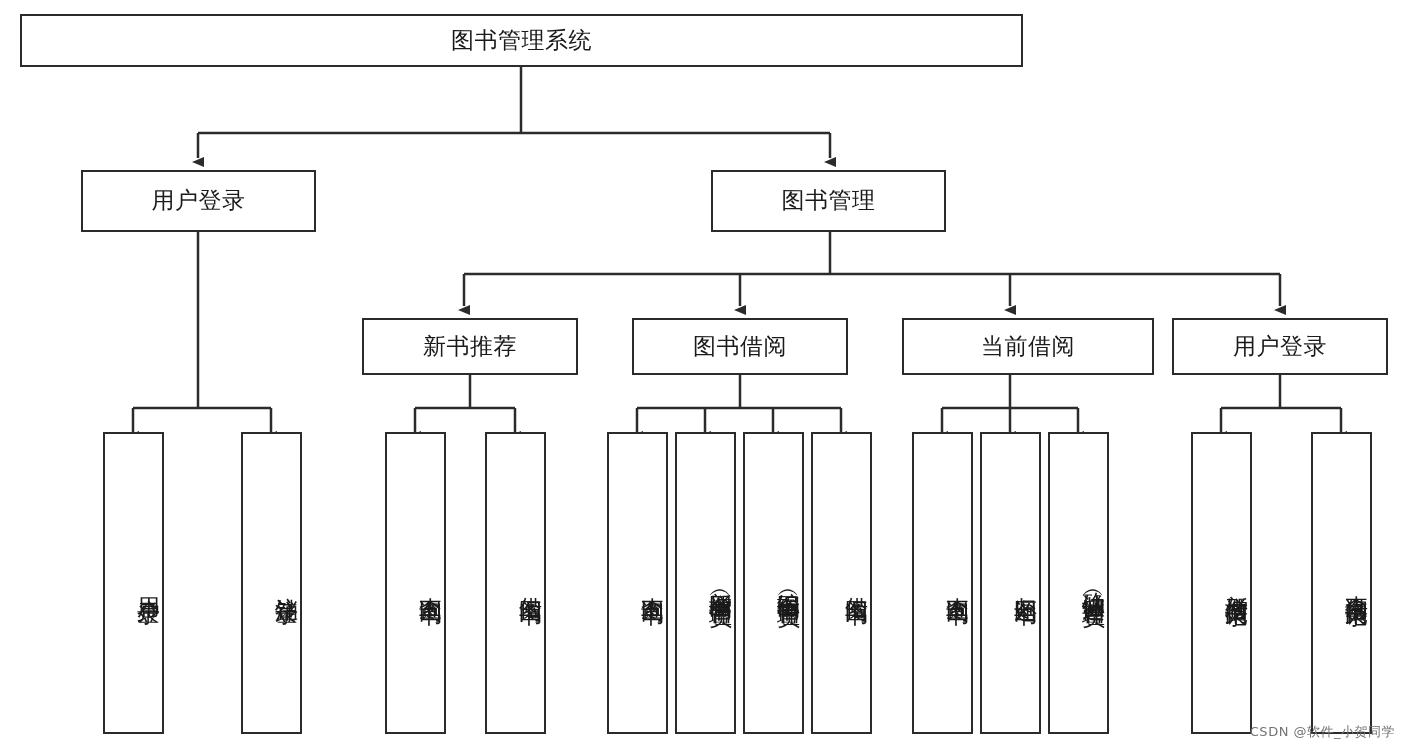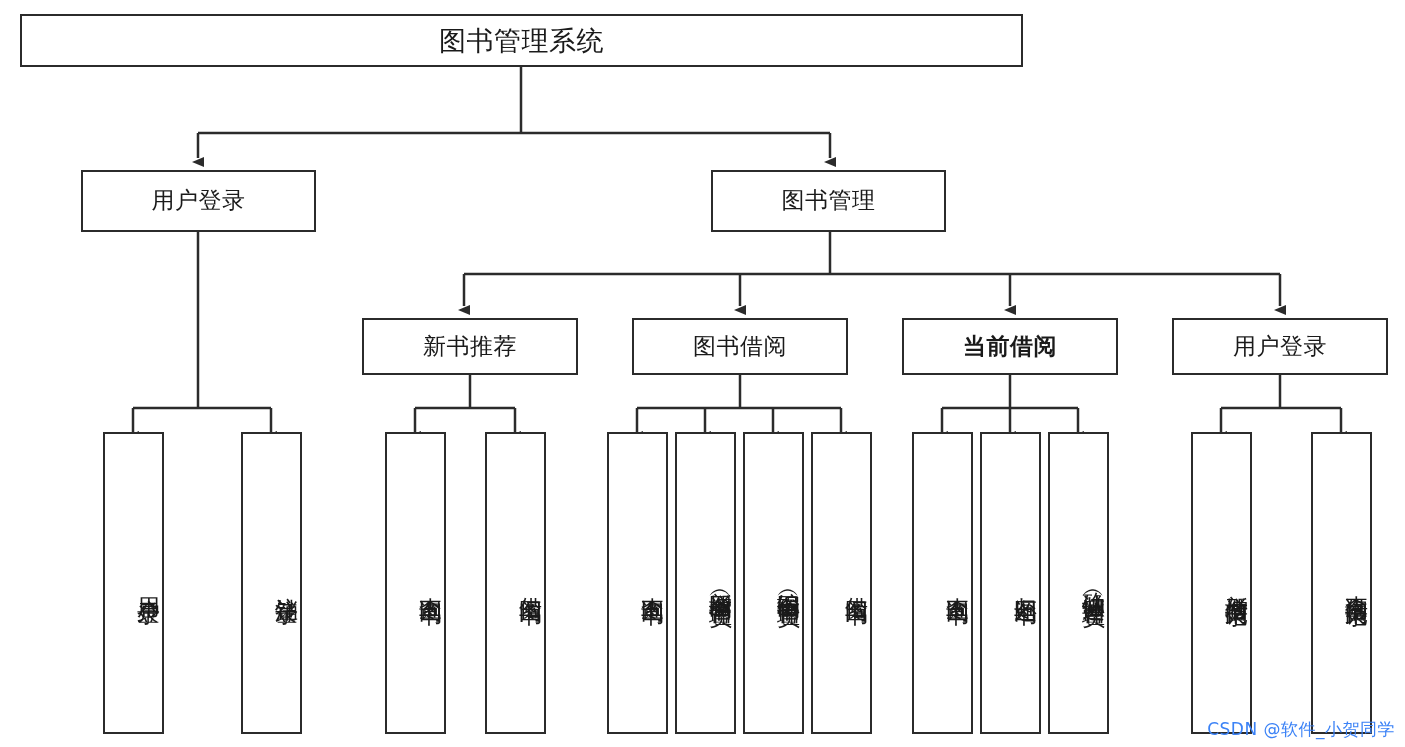--- a/index.html
+++ b/index.html
@@ -35,43 +35,43 @@
     color: #1a1a1a;
     z-index: 3;
   }
   .node-h {
     font-size: 23px;
     letter-spacing: 0.5px;
     line-height: 1.1;
     white-space: nowrap;
   }
   .node-root {
-    font-size: 27px;
+    font-size: 23px;
   }
   .node-v {
     writing-mode: vertical-rl;
     text-orientation: upright;
     font-size: 23px;
     line-height: 1.18;
     letter-spacing: 2px;
     padding-top: 10px;
     padding-bottom: 10px;
     align-items: flex-start;
     justify-content: center;
     text-align: center;
   }
   .node-v > span {
     display: block;
   }
   .watermark {
     position: absolute;
     right: 10px;
     bottom: 6px;
-    font-size: 17px;
-    color: #3b82f6;
+    font-size: 13px;
+    color: #737373;
     letter-spacing: 0.5px;
     z-index: 6;
     white-space: nowrap;
   }
 </style>
 </head>
 <body>
 
 <div id="canvas">
 
@@ -135,21 +135,21 @@
   <div class="node node-h" style="left:711px; top:170px; width:235px; height:62px;justify-content:center;">
     <span>图书管理</span>
   </div>
 
   <div class="node node-h" style="left:632px; top:318px; width:216px; height:57px;">
     <span>图书借阅</span>
   </div>
   <div class="node node-h" style="left:362px; top:318px; width:216px; height:57px;">
     <span>新书推荐</span>
   </div>
-  <div class="node node-h" style="left:902px; top:318px; width:216px; height:57px;font-weight:bold;">
+  <div class="node node-h" style="left:902px; top:318px; width:252px; height:57px;">
     <span>当前借阅</span>
   </div>
   <div class="node node-h" style="left:1172px; top:318px; width:216px; height:57px;">
     <span>用户登录</span>
   </div>
 
   <div class="node node-v" style="left:103px; top:432px; width:61px; height:302px;">
     <span>用户登录</span>
   </div>
   <div class="node node-v" style="left:241px; top:432px; width:61px; height:302px;">

